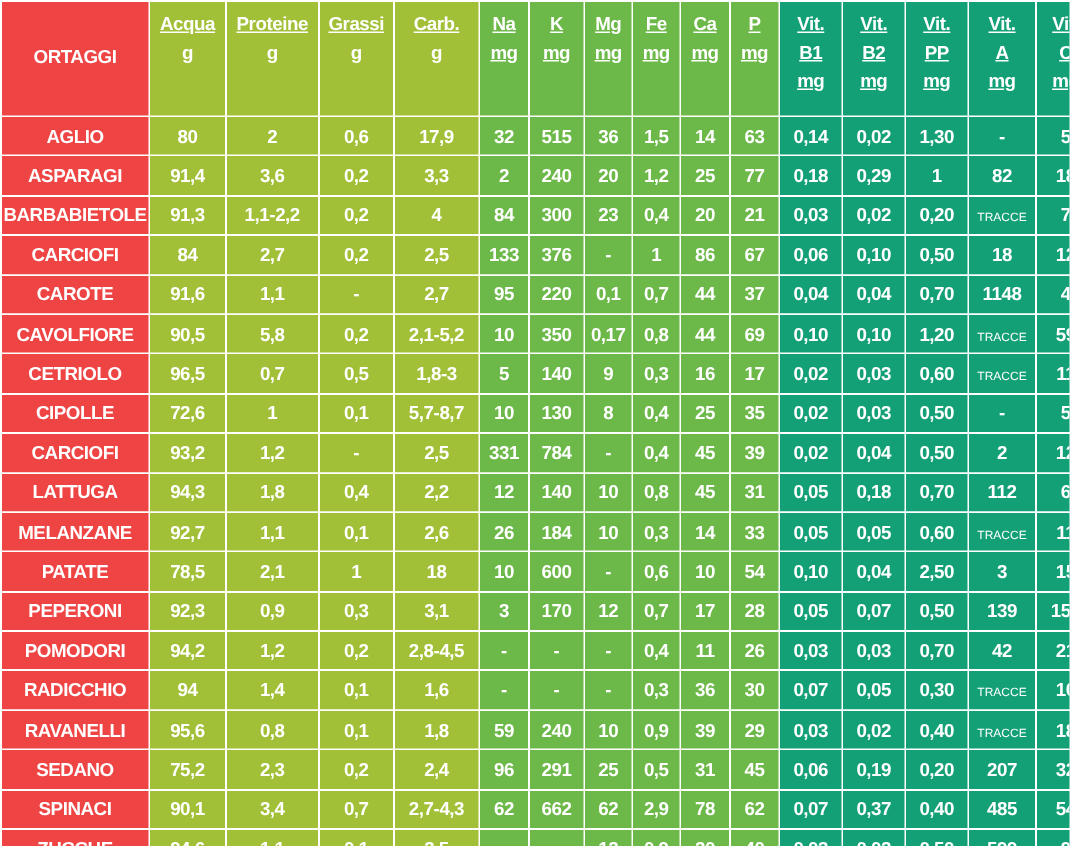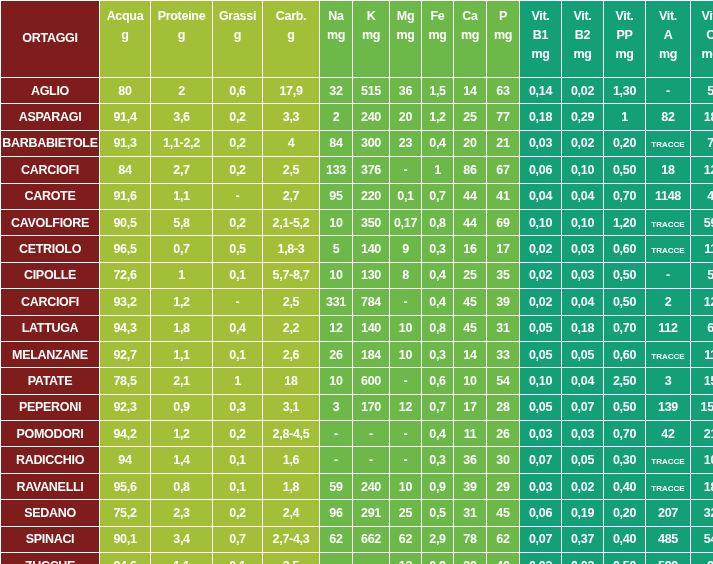--- a/index.html
+++ b/index.html
@@ -28,21 +28,21 @@
     font-weight: bold;
     text-align: center;
     vertical-align: middle;
     font-size: 12.5px;
     letter-spacing: -0.3px;
     overflow: hidden;
     white-space: nowrap;
   }
 
   
-  .z-label   { background: #7f1d1d; }   
+  .z-label   { background: #ef4444; }   
   .z-macro   { background: #a2c037; }   
   .z-mineral { background: #6cb848; }   
   .z-vitamin { background: #14a077; }   
 
   
   thead th {
     height: 76px;
     font-size: 13px;
     line-height: 1.55;
   }
@@ -59,35 +59,36 @@
     flex-direction: column;
     align-items: center;
     justify-content: flex-start;
     padding-top: 6px;
     height: 100%;
     box-sizing: border-box;
   }
   .head-stack .hl {
     display: block;
     line-height: 1.5;
+    text-decoration: underline;
   }
 
   
   tbody tr { height: 26.4px; }
   td.cell-label {
     text-align: left;
     padding-left: 7px;
     font-size: 12.5px;
     letter-spacing: -0.2px;
   }
   td.num { font-size: 12.5px; }
   .tracce {
     font-size: 8px;
     letter-spacing: 0px;
-    font-weight: bold;
+    font-weight: normal;
   }
 
   
   col.c-label   { width: 99px; }
   col.c-acqua   { width: 51px; }
   col.c-prot    { width: 62px; }
   col.c-grassi  { width: 50px; }
   col.c-carb    { width: 57px; }
   col.c-na      { width: 33px; }
   col.c-k       { width: 37px; }
@@ -300,21 +301,21 @@
         <td class="z-label cell-label"><span>CAROTE</span></td>
         <td class="z-macro num"><span>91,6</span></td>
         <td class="z-macro num"><span>1,1</span></td>
         <td class="z-macro num"><span>-</span></td>
         <td class="z-macro num"><span>2,7</span></td>
         <td class="z-mineral num"><span>95</span></td>
         <td class="z-mineral num"><span>220</span></td>
         <td class="z-mineral num"><span>0,1</span></td>
         <td class="z-mineral num"><span>0,7</span></td>
         <td class="z-mineral num"><span>44</span></td>
-        <td class="z-mineral num"><span>41</span></td>
+        <td class="z-mineral num"><span>37</span></td>
         <td class="z-vitamin num"><span>0,04</span></td>
         <td class="z-vitamin num"><span>0,04</span></td>
         <td class="z-vitamin num"><span>0,70</span></td>
         <td class="z-vitamin num"><span>1148</span></td>
         <td class="z-vitamin num"><span>4</span></td>
       </tr>
       <tr>
         <td class="z-label cell-label"><span>CAVOLFIORE</span></td>
         <td class="z-macro num"><span>90,5</span></td>
         <td class="z-macro num"><span>5,8</span></td>

